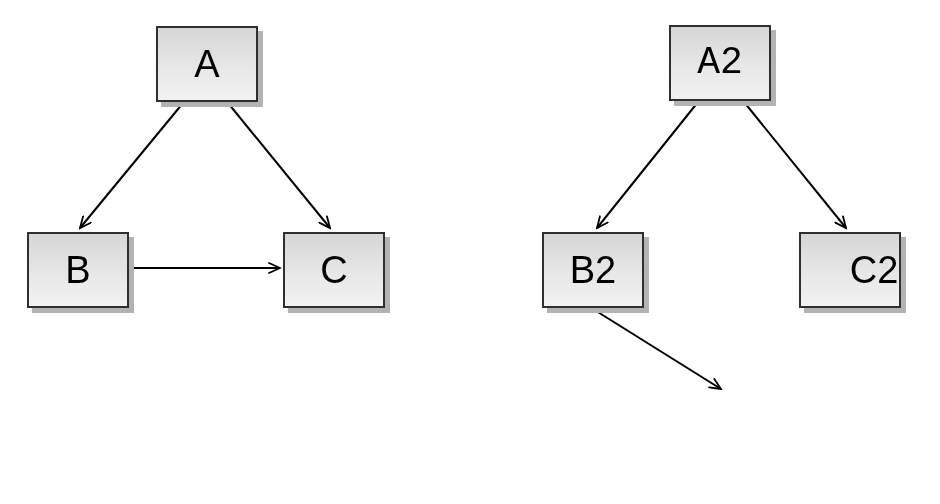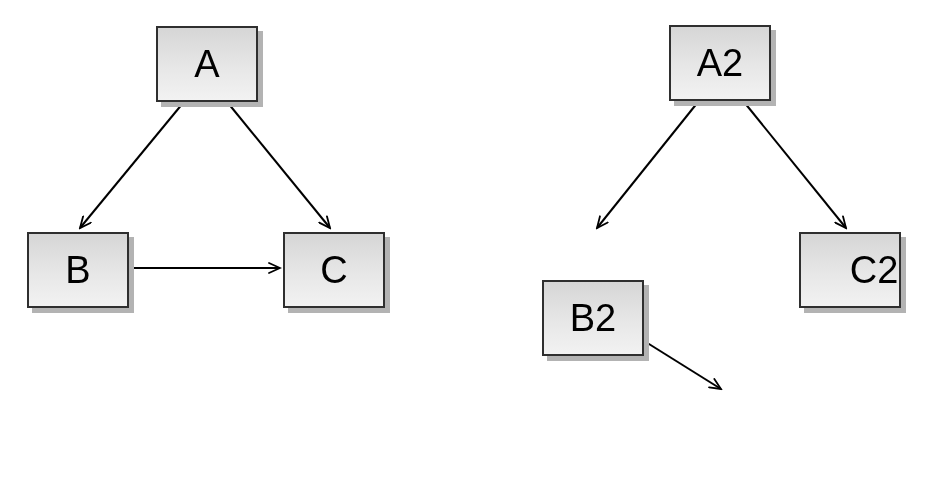--- a/index.html
+++ b/index.html
@@ -65,23 +65,23 @@
   <div class="node" style="left:156px; top:26px;">
     <span class="node-label">A</span>
   </div>
   <div class="node" style="left:27px;  top:232px;">
     <span class="node-label">B</span>
   </div>
   <div class="node" style="left:283px; top:232px;">
     <span class="node-label">C</span>
   </div>
 
-  <div class="node" style="left:669px; top:25px;">
+  <div class="node" style="left:669px; top:25px;font-family:Liberation Mono, monospace;">
     <span class="node-label">A2</span>
   </div>
-  <div class="node" style="left:542px; top:232px;margin-top:48px;">
+  <div class="node" style="left:542px; top:232px;">
     <span class="node-label">B2</span>
   </div>
   <div class="node" style="left:799px; top:232px;padding-left:48px;">
     <span class="node-label">C2</span>
   </div>
 
 </div>
 
 </body></html>

